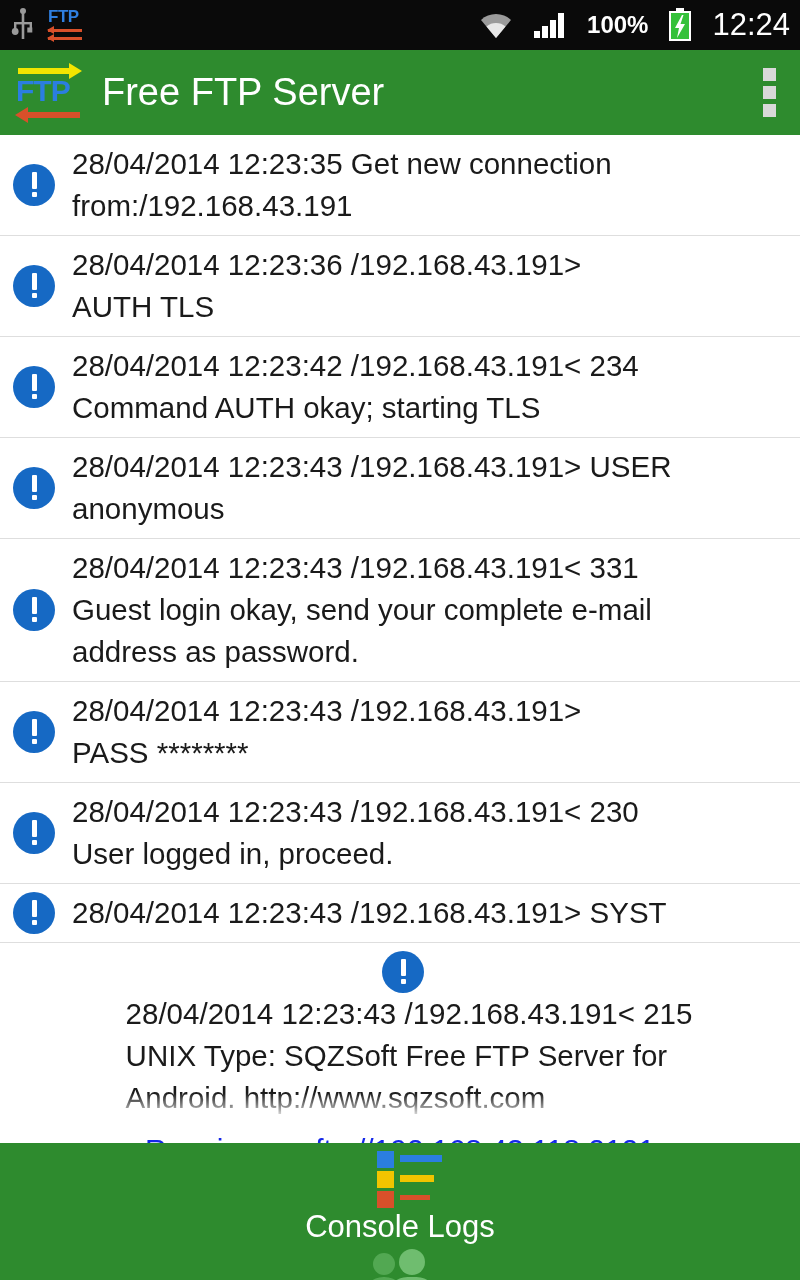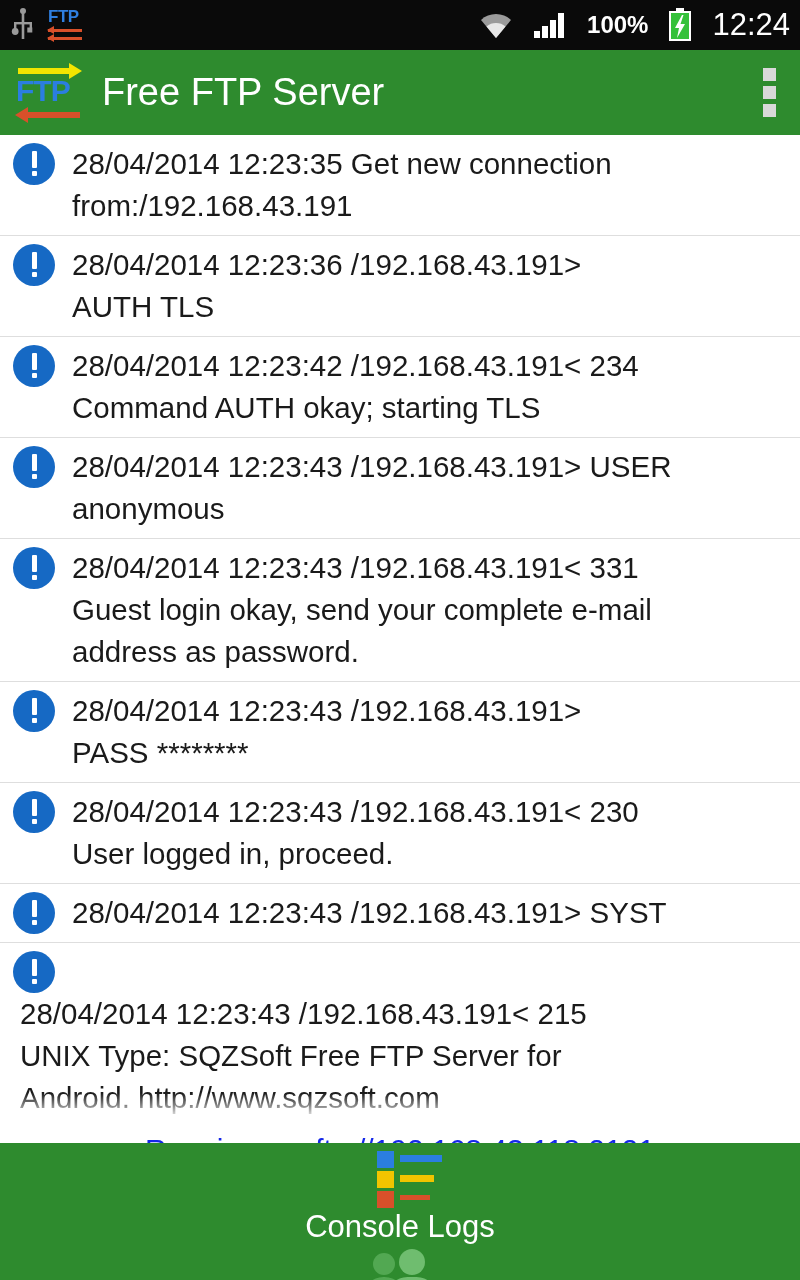--- a/index.html
+++ b/index.html
@@ -149,21 +149,21 @@
     background: #d9d9d9;
   }
 
   
   .loglist {
     background: #ffffff;
     position: relative;
   }
   .logrow {
     display: flex;
-    align-items: flex-start;
+    align-items: center;
     border-bottom: 1px solid #dedede;
     padding: 8px 2px 8px 8px;
     box-sizing: border-box;
     min-height: 74px;
   }
   .logrow .ic {
     width: 52px;
     flex: none;
     display: flex;
     justify-content: center;

